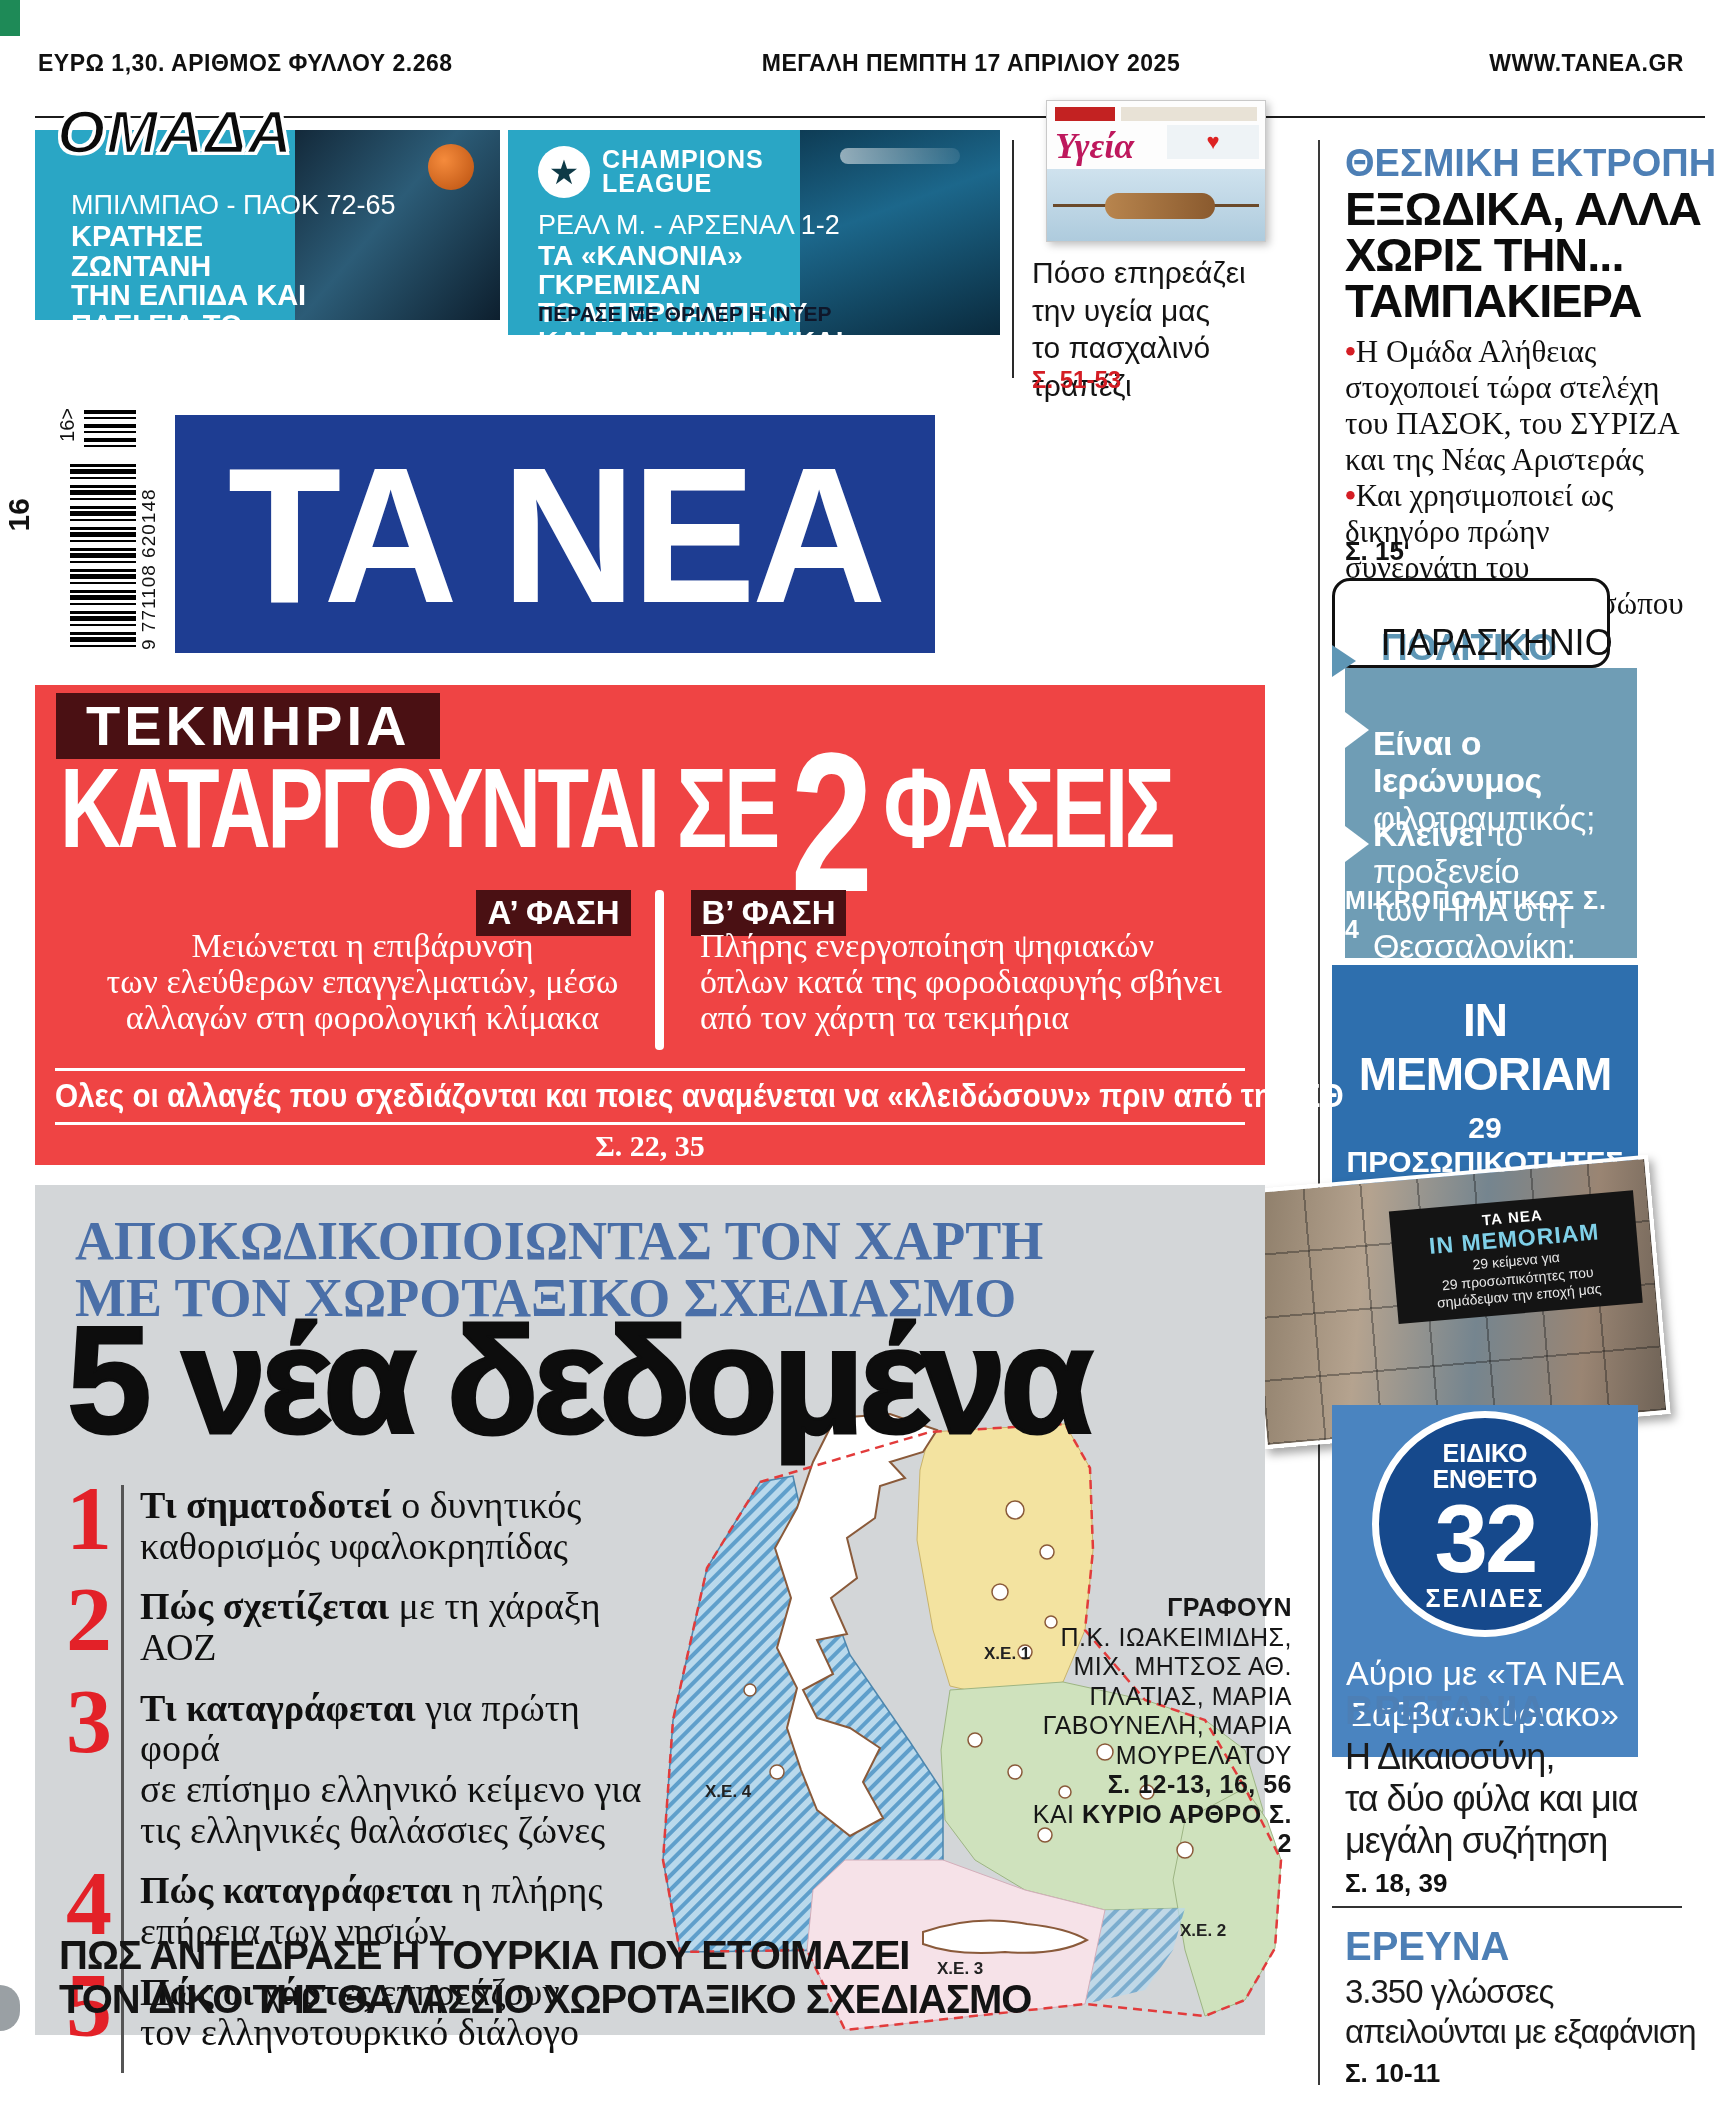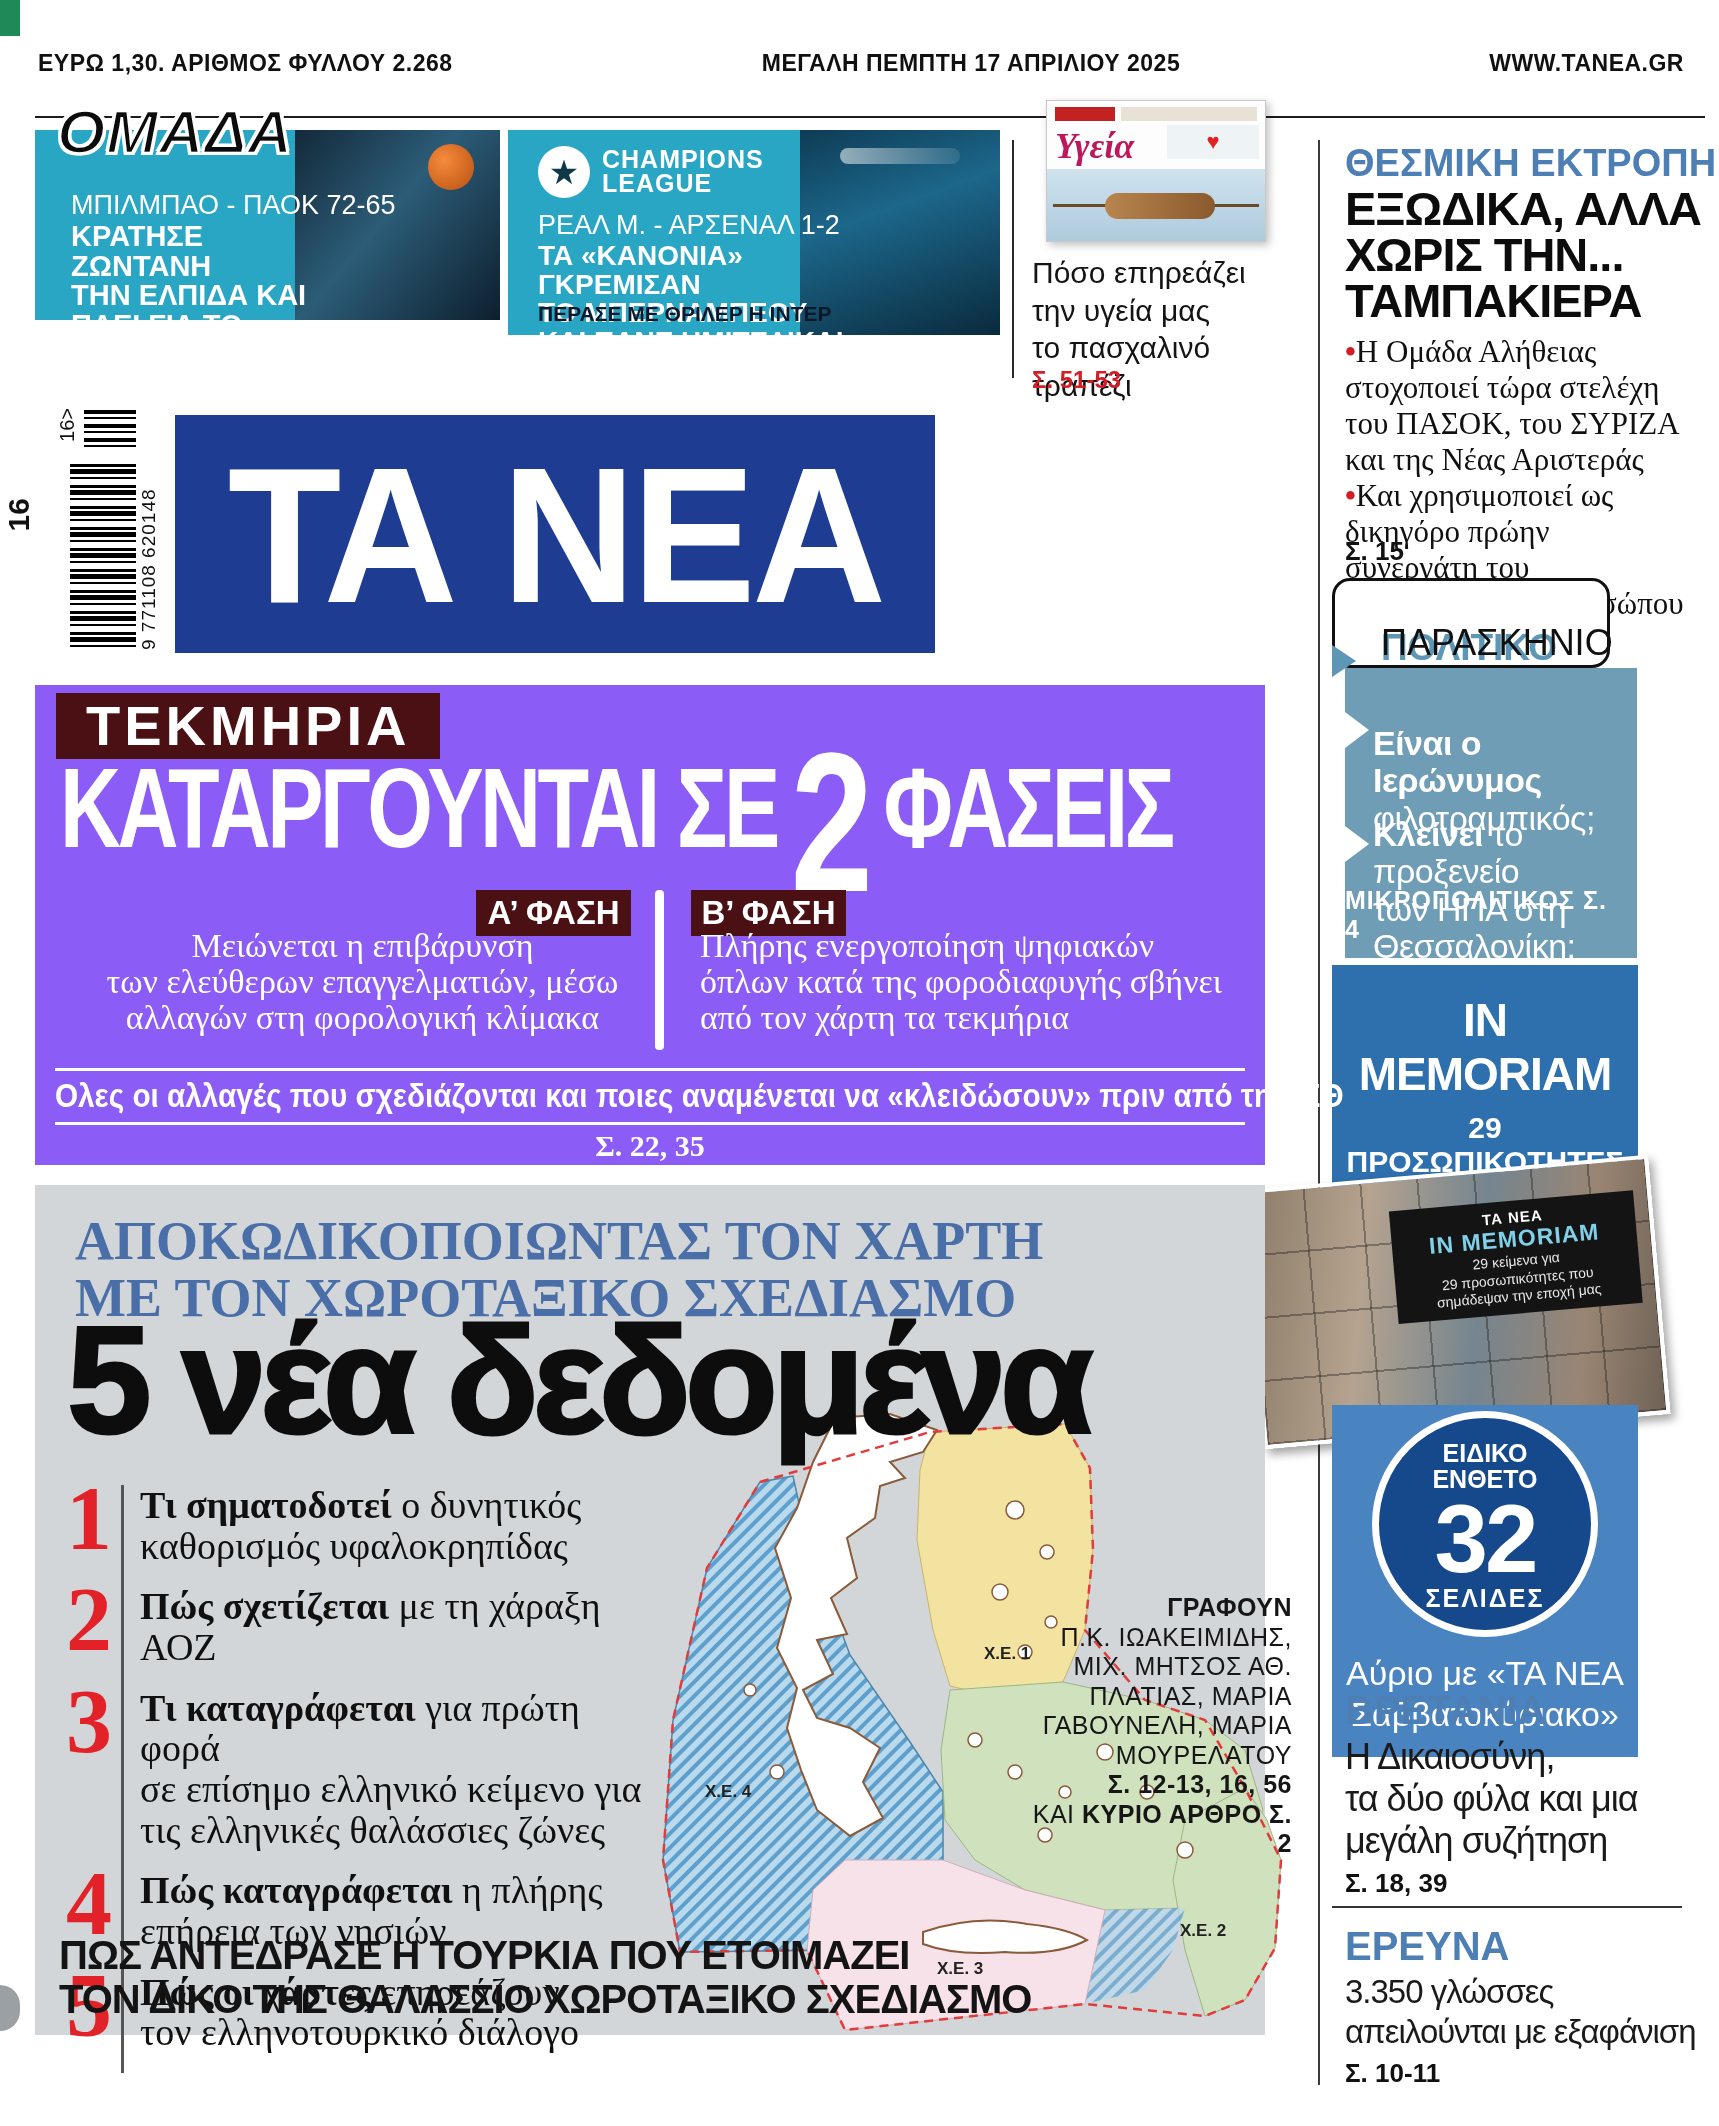--- a/index.html
+++ b/index.html
@@ -128,21 +128,21 @@
   #masthead{left:175px;top:415px;width:760px;height:238px;background:#1e3d92;
       display:flex;align-items:center;justify-content:center;}
   #masthead .title{font-size:186px;font-weight:bold;color:#fff;letter-spacing:-4px;
       transform:scaleY(1.04);}
 
   .page16{left:2px;top:498px;writing-mode:vertical-rl;transform:rotate(180deg);
       font-size:30px;font-weight:bold;color:#111;}
   .tab-left{left:0;top:1985px;width:20px;height:46px;background:#9aa0a4;border-radius:0 23px 23px 0;}
 
   
-  #redblock{left:35px;top:685px;width:1230px;height:480px;background:#8b5cf6;color:#fff;}
+  #redblock{left:35px;top:685px;width:1230px;height:480px;background:#ef4444;color:#fff;}
   #tekmiria{position:absolute;left:21px;top:8px;background:#4a1013;padding:0 30px;height:66px;
       line-height:66px;font-size:56px;font-weight:bold;letter-spacing:4px;}
   #bighead{position:absolute;left:25px;top:64px;display:flex;align-items:flex-start;gap:16px;
       transform:scale(.88,1.18);transform-origin:left top;font-weight:bold;white-space:nowrap;}
   #bighead .hpre,#bighead .hpost{font-size:96px;letter-spacing:-4px;line-height:1.05;}
   #bighead .hnum{font-size:168px;line-height:.72;margin-top:2px;letter-spacing:-4px;}
   .phase-label{position:absolute;top:205px;width:155px;height:46px;background:#4a1013;color:#fff;
       font-size:33px;font-weight:bold;text-align:center;line-height:46px;}
   #phaseA-label{left:441px;} #phaseB-label{left:656px;}
   .phase-div{position:absolute;left:620px;top:205px;width:9px;height:160px;background:#fff;border-radius:4px;}

